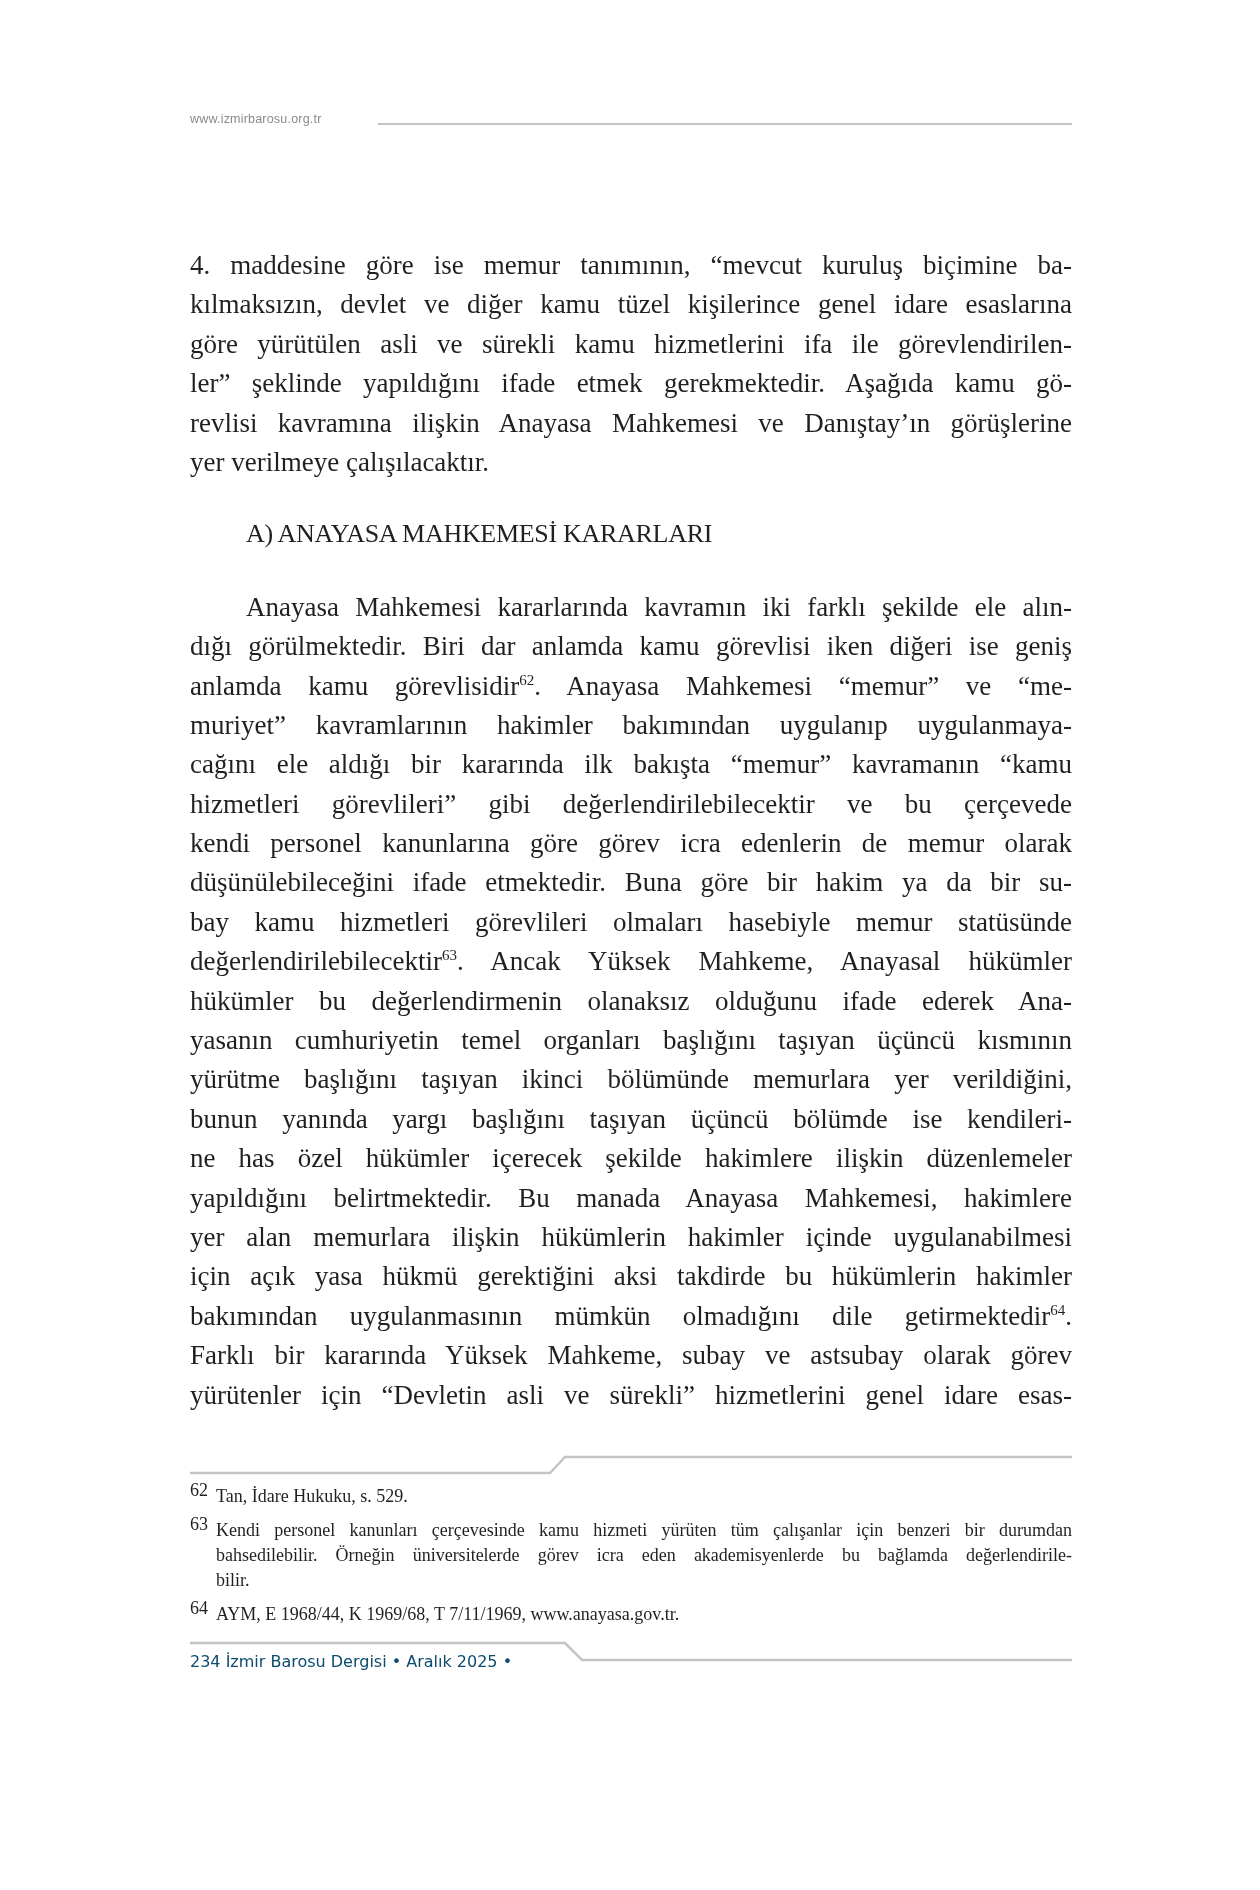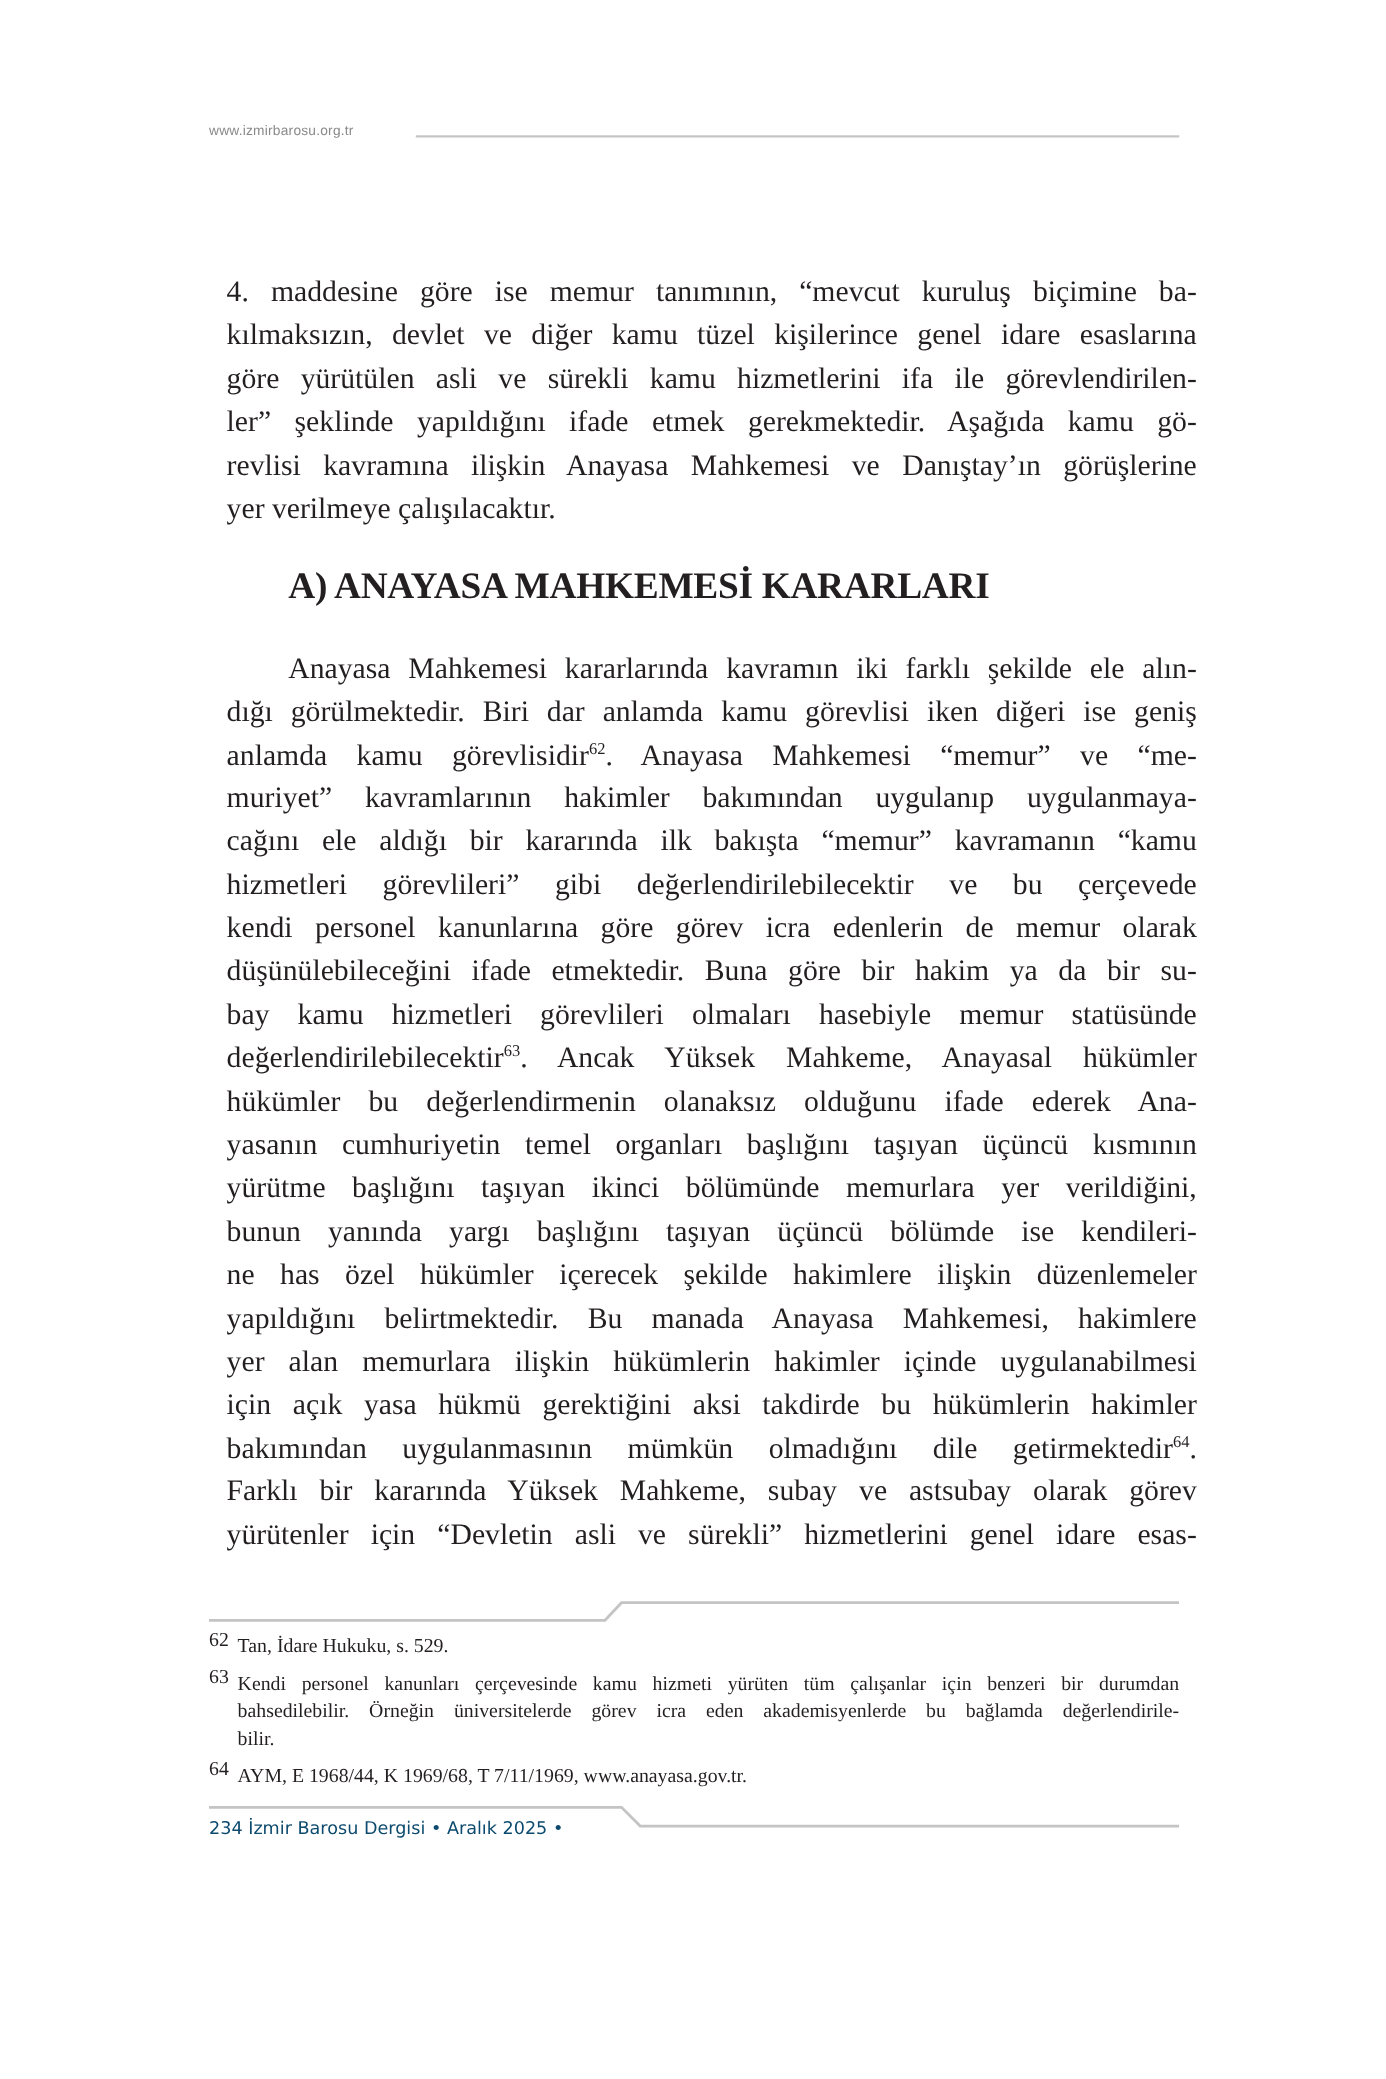--- a/index.html
+++ b/index.html
@@ -4,27 +4,27 @@
 <style>
   html, body { margin:0; padding:0; background:#ffffff; }
   body { width:1260px; height:1890px; position:relative; overflow:hidden;
          font-family:"Liberation Serif","DejaVu Serif",serif; color:#231f20; }
   .header { position:absolute; left:190px; top:112px; width:882px; height:20px; }
   .header-url { position:absolute; left:0; top:0; font-family:Liberation Sans, sans-serif;
                 font-size:12.5px; color:#8a8a8a; letter-spacing:0.2px; white-space:nowrap; }
   .header-rule { position:absolute; left:188px; right:0; top:11px; height:2px; background:#c4c4c4; }
 
   .body-text { position:absolute; left:190px; top:246px; width:882px;
-               font-size:27px; line-height:39.4px; text-align:justify;margin-left:16px; }
+               font-size:27px; line-height:39.4px; text-align:justify; }
   .line { display:block; height:39.4px; white-space:nowrap; text-align:justify; text-align-last:justify; }
   .line.last { text-align-last:left; }
   .line.indent { padding-left:56px; }
   sup { font-size:15px; line-height:0; vertical-align:super; }
   .heading { display:block; height:39.4px; margin:32px 0 34px 0; padding-left:56px;
-             font-weight:bold; font-size:34px; letter-spacing:-0.3px; white-space:nowrap; }
+             font-weight:normal; font-size:26px; letter-spacing:-0.3px; white-space:nowrap; }
 
   .fn-sep { position:absolute; left:190px; top:1453px; width:882px; height:24px; }
   .fn-sep svg { display:block; }
 
   .footnotes { position:absolute; left:190px; top:1484px; width:882px; font-size:18px; line-height:25px; }
   .fn { position:relative; padding-left:26px; margin-bottom:9px; }
   .fn-num { position:absolute; left:0; top:-6px; font-size:18px; }
   .fn-line { display:block; white-space:nowrap; text-align:justify; text-align-last:justify; }
   .fn-line.last { text-align-last:left; }
 

